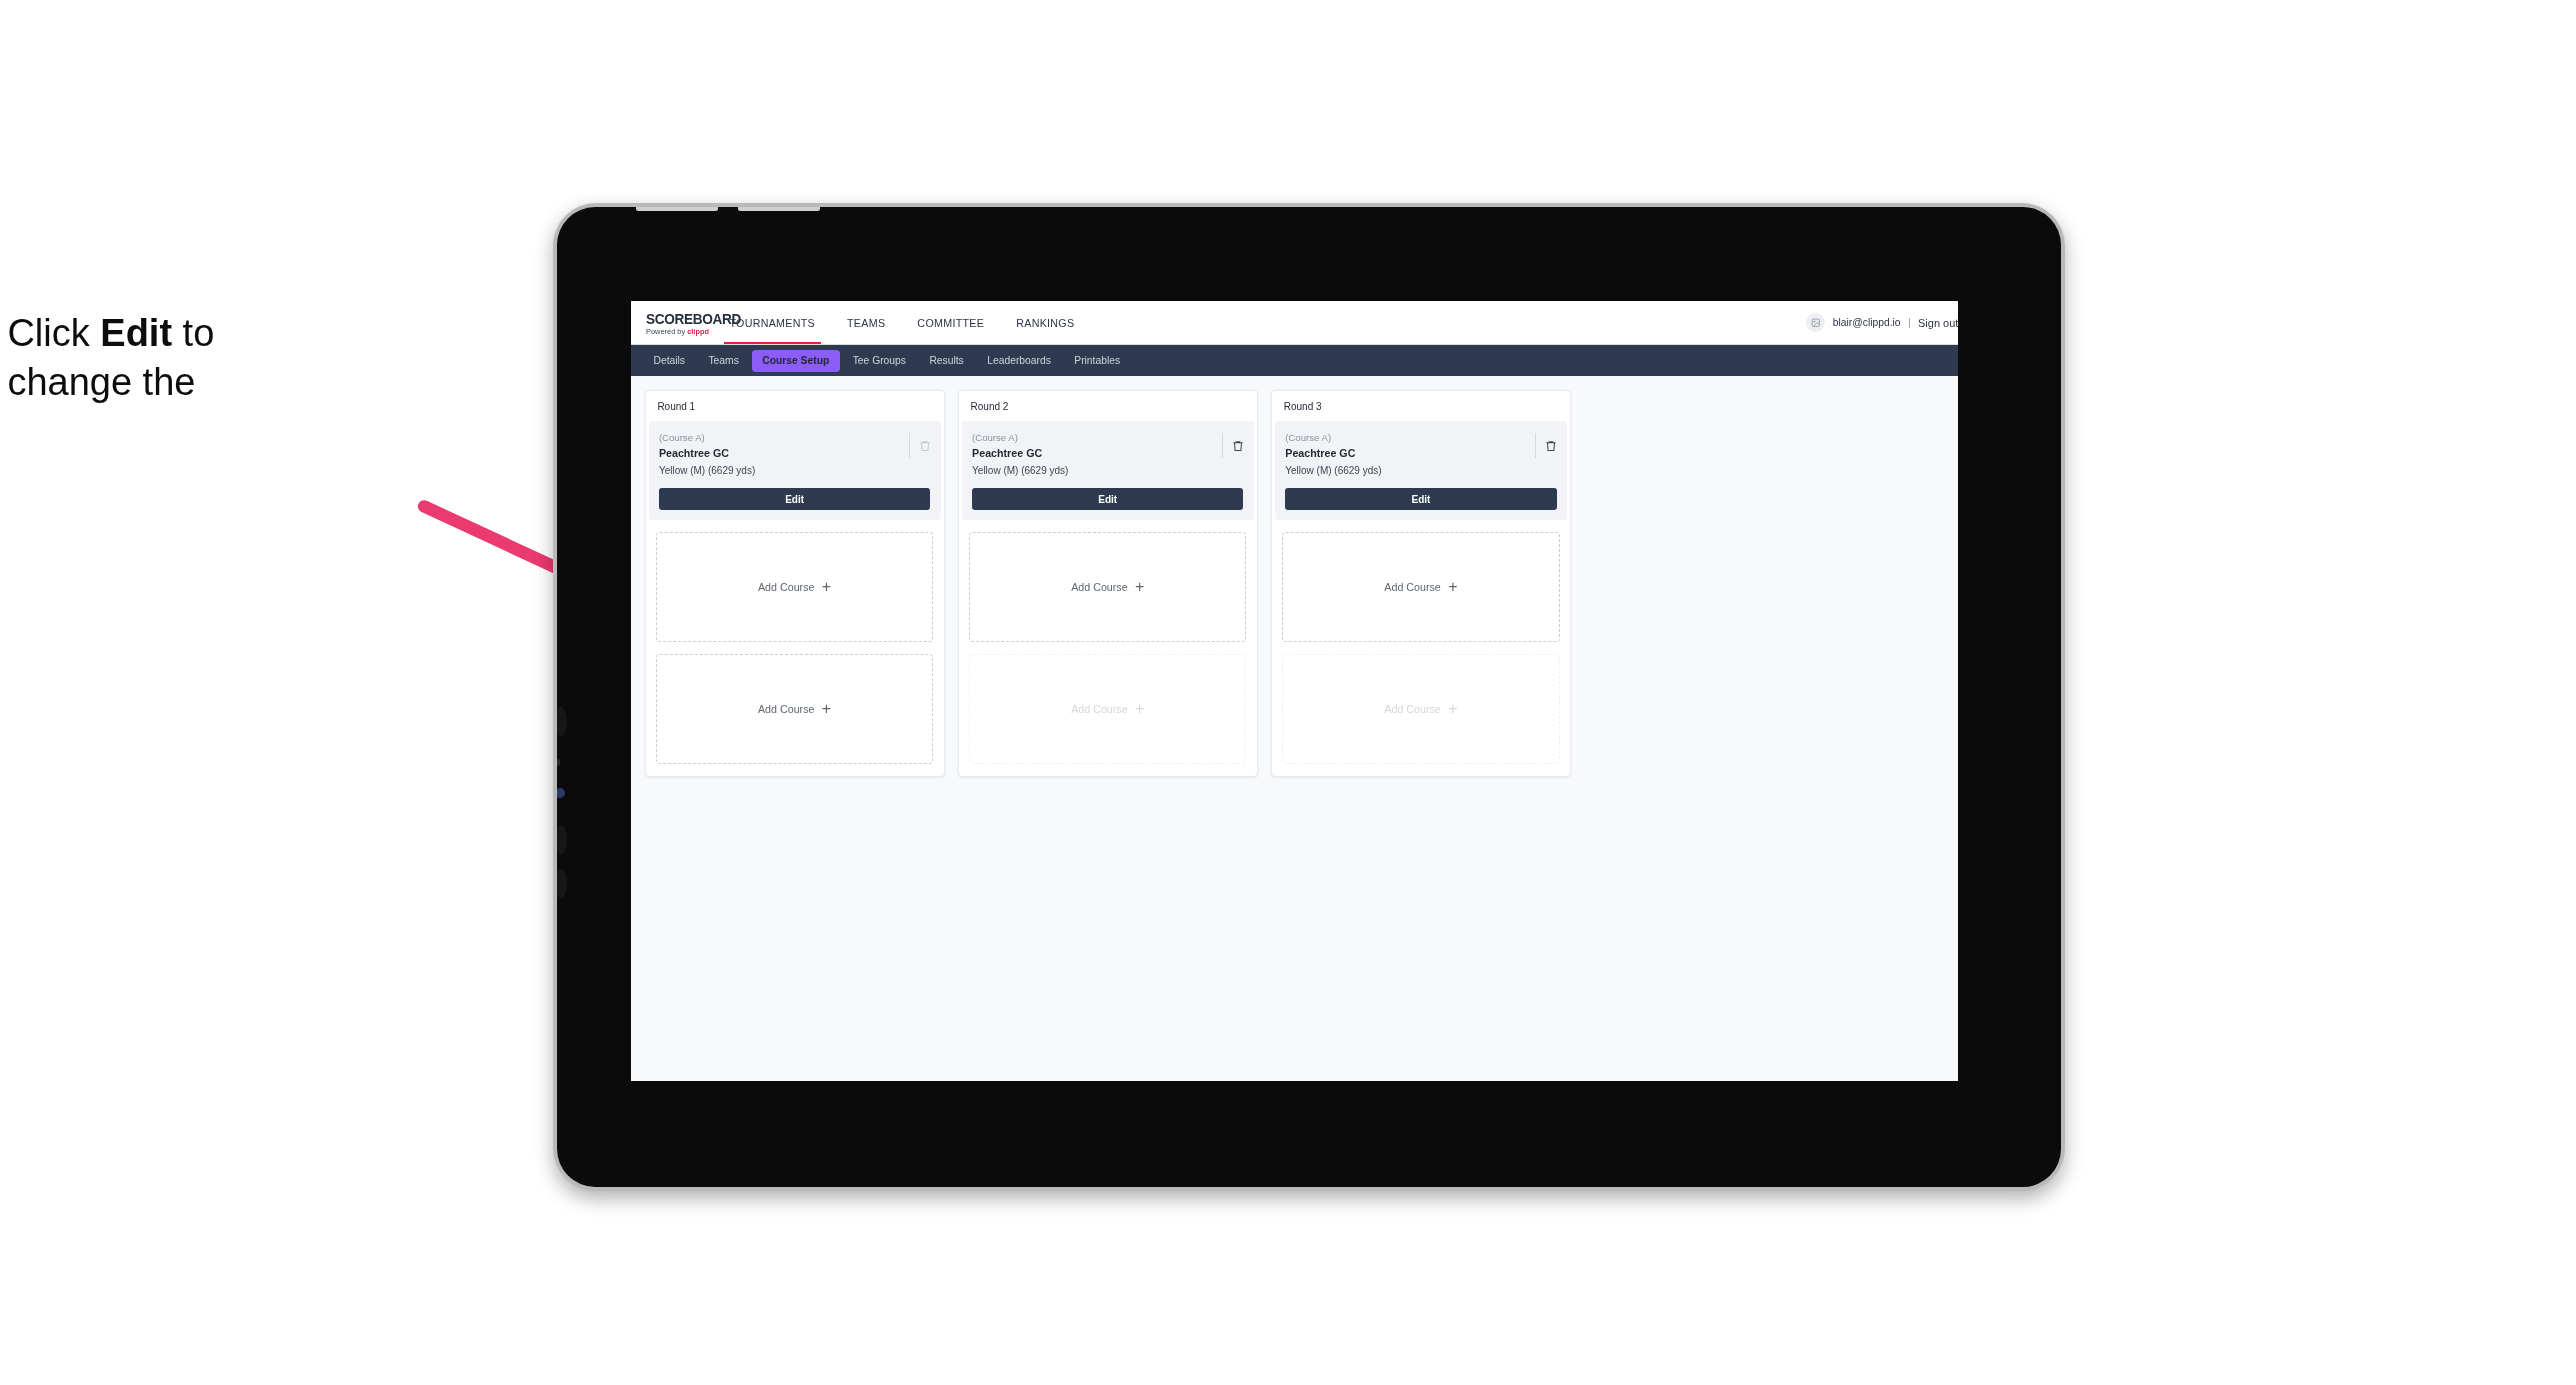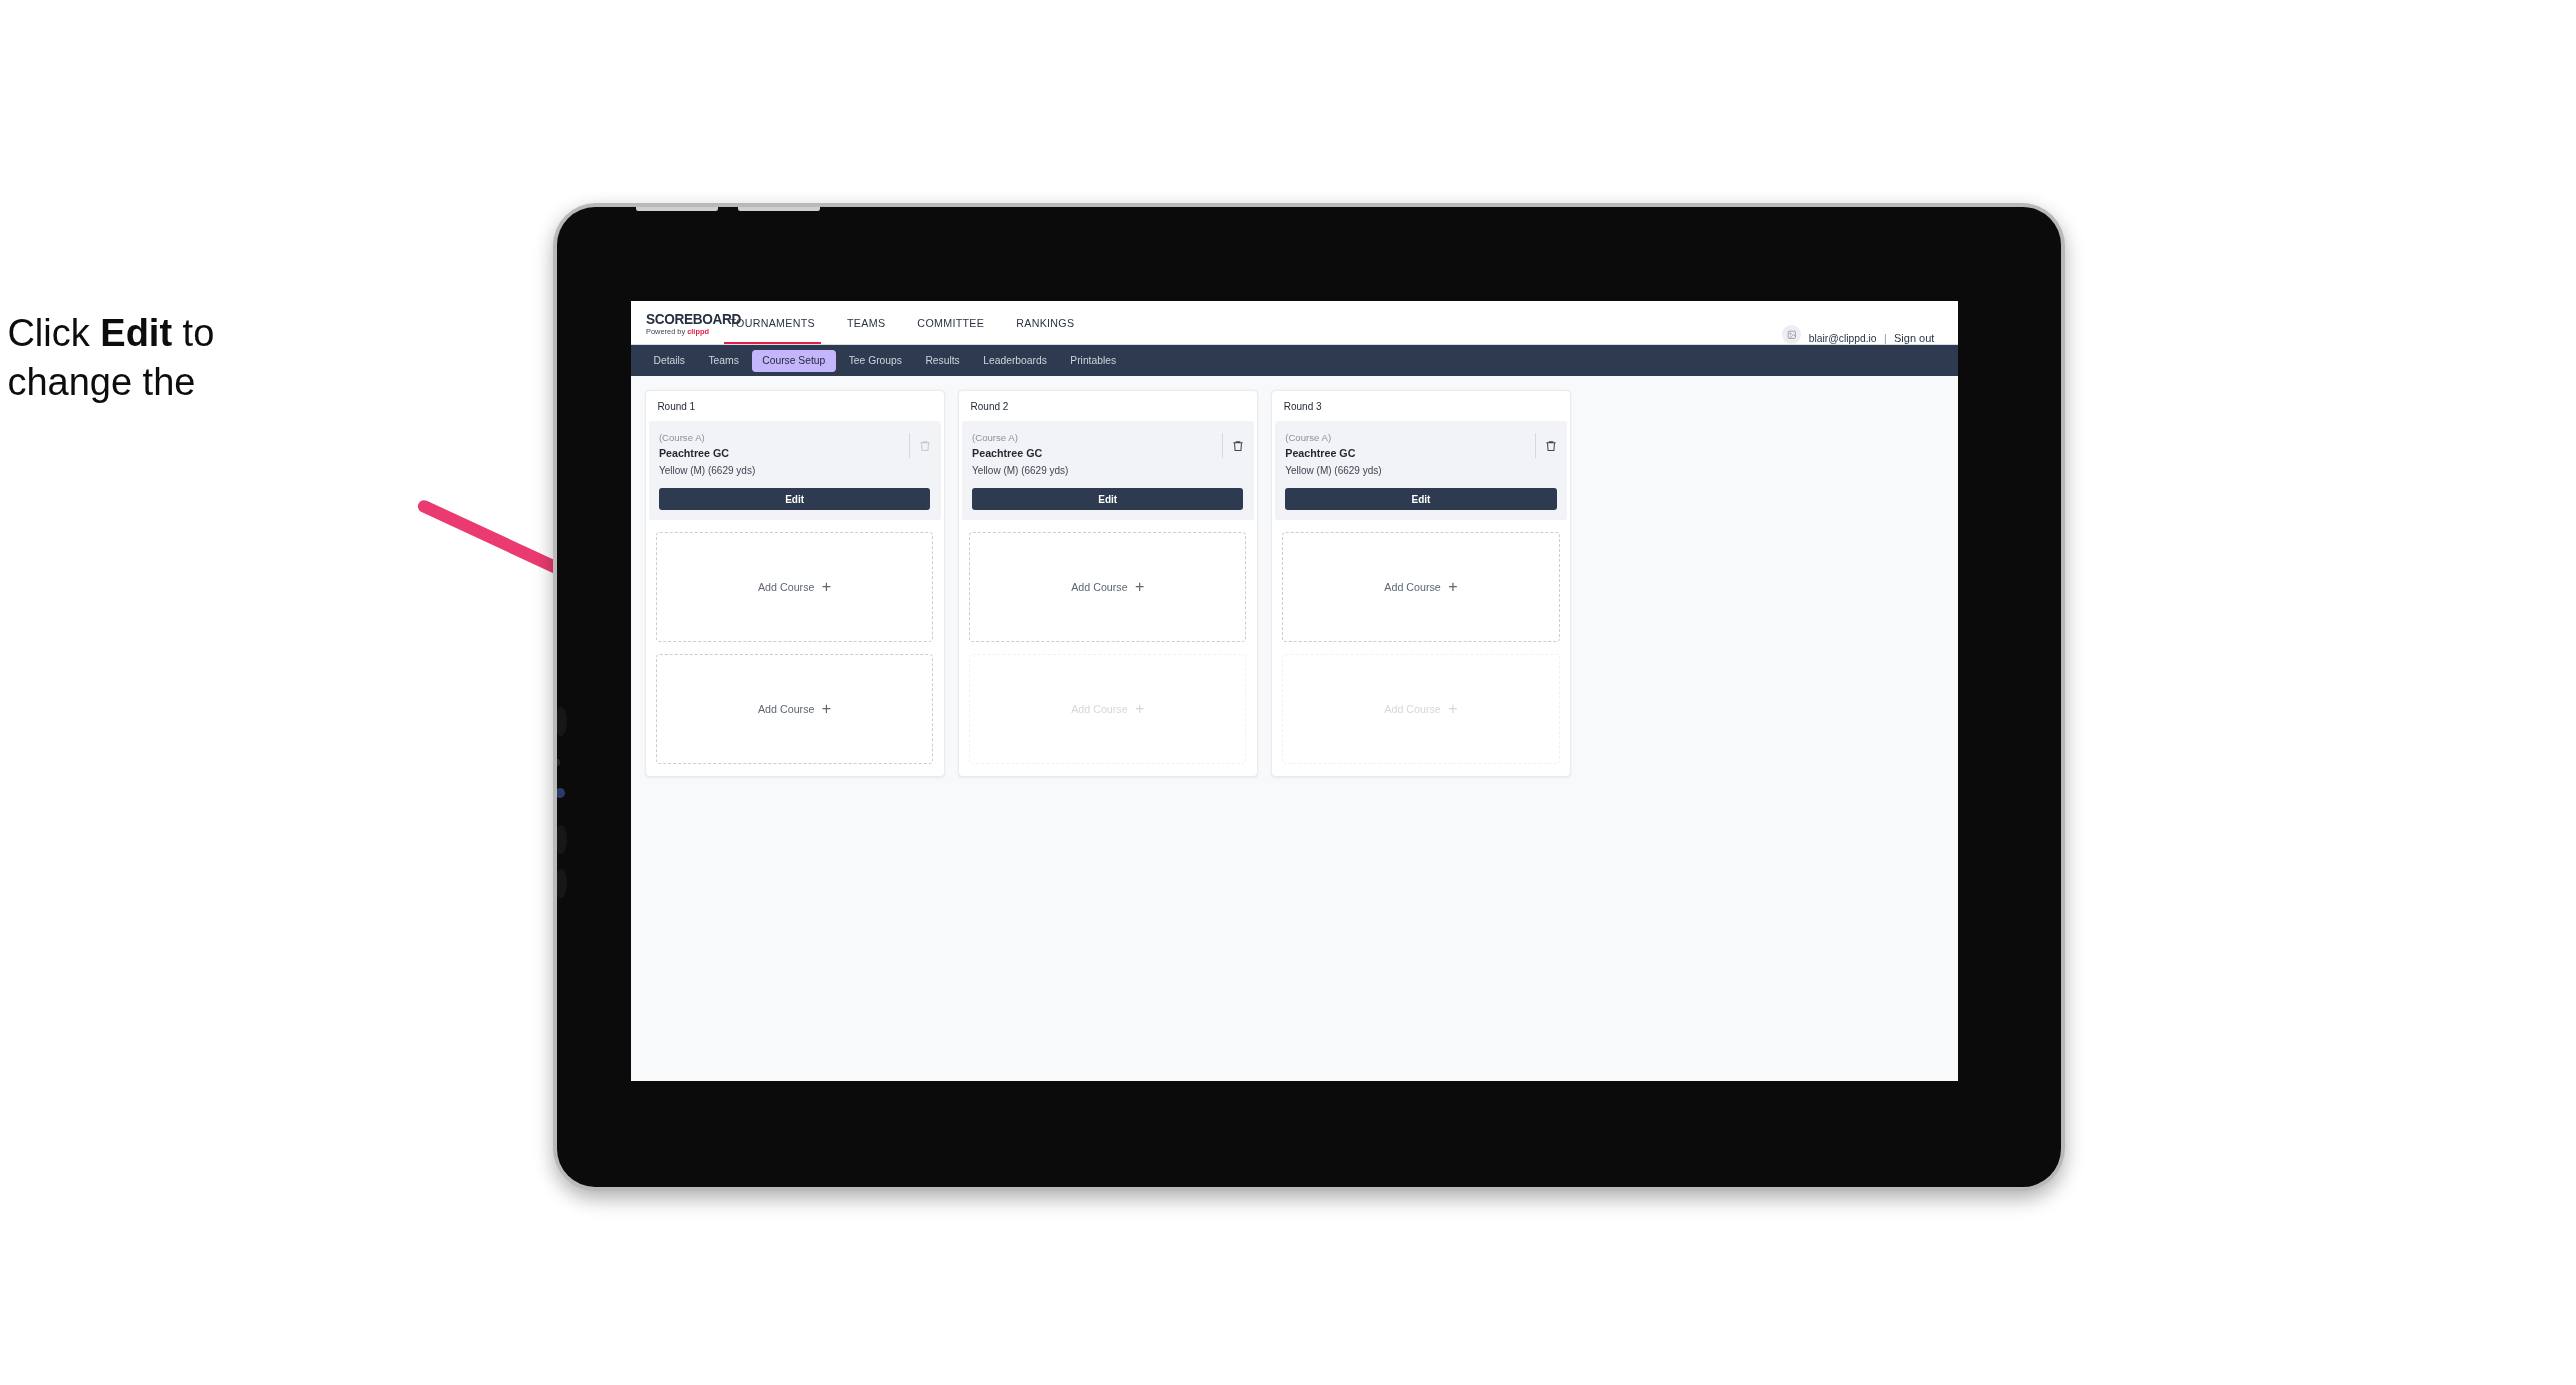--- a/index.html
+++ b/index.html
@@ -51,21 +51,21 @@
          padding-left:14.7px;box-sizing:border-box;}
   #brand-title{font-size:15.5px;font-weight:bold;letter-spacing:-0.4px;
                color:#25303f;font-family:"Liberation Sans", sans-serif;
                transform:scaleX(.88);transform-origin:left center;line-height:1;}
   #brand-sub{font-size:7.4px;color:#3b4451;margin-top:1.5px;white-space:nowrap;line-height:1;}
   #brand-sub .clippd{color:#e0224a;font-weight:bold;}
   .topnav-item{display:flex;align-items:center;padding:0 16px;font-size:10.7px;
                color:#2a3444;letter-spacing:0.3px;position:relative;}
   .topnav-item.active::after{content:"";position:absolute;left:10.3px;right:10.3px;
                bottom:0;height:2.2px;background:#e0224a;}
-  #topnav-right{margin-left:auto;display:flex;align-items:flex-end;padding-right:24px;gap:7.4px;}
+  #topnav-right{margin-left:auto;display:flex;align-items:center;padding-right:0;gap:7.4px;}
   #avatar{width:19px;height:19px;border-radius:50%;background:#eceef1;
           display:flex;align-items:center;justify-content:center;}
   #user-email{font-size:10.3px;color:#2a3444;}
   .divider-pipe{font-size:10.3px;color:#8d95a1;}
   #signout{font-size:11px;color:#2a3444;}
 
   
   #tourheader{height:37px;background:#ffffff;display:flex;align-items:center;
               padding:0 16px;box-sizing:border-box;border-bottom:0.7px solid #e3e7ec;}
   #tour-logo{width:19px;height:19px;margin-right:8.8px;}
@@ -74,21 +74,21 @@
   #hosting-badge{margin-left:13.2px;border:0.7px solid #d5dae1;border-radius:2.9px;
                  padding:3.7px 8px;font-size:8.8px;font-weight:bold;color:#25303f;}
   #cancel-btn{margin-left:auto;display:flex;align-items:center;gap:6.6px;
               font-size:10.7px;color:#1f2733;}
   #cancel-x{font-size:12.5px;line-height:1;}
 
   
   #tabstrip{height:31px;background:#2d3a4f;display:flex;align-items:center;
             padding:0 11.8px;box-sizing:border-box;gap:2.9px;}
   .tab{font-size:10.3px;color:#cfd5de;padding:5.2px 10.3px;border-radius:3.7px;white-space:nowrap;}
-  .tab.active{background:#c4b5fd;color:#1f2733;font-weight:normal;}
+  .tab.active{background:#8b5cf6;color:#1f2733;font-weight:bold;}
 
   
   #board{padding:13.2px 13.2px 0 13.2px;display:flex;gap:13.2px;align-items:flex-start;}
   .round-col{width:300px;background:#ffffff;border:0.7px solid #e8ebef;
              border-radius:4.4px;box-shadow:0 0.7px 2.2px rgba(20,30,45,.07);
              box-sizing:border-box;overflow:hidden;}
   .round-title{font-size:10px;color:#1f2733;padding:10.3px 11.8px 9.6px 11.8px;}
 
   .course-card{background:#f1f3f6;margin:0 3px;border-radius:2.9px;padding:9.6px 10.3px 10.3px 10.3px;
                position:relative;box-sizing:border-box;}

